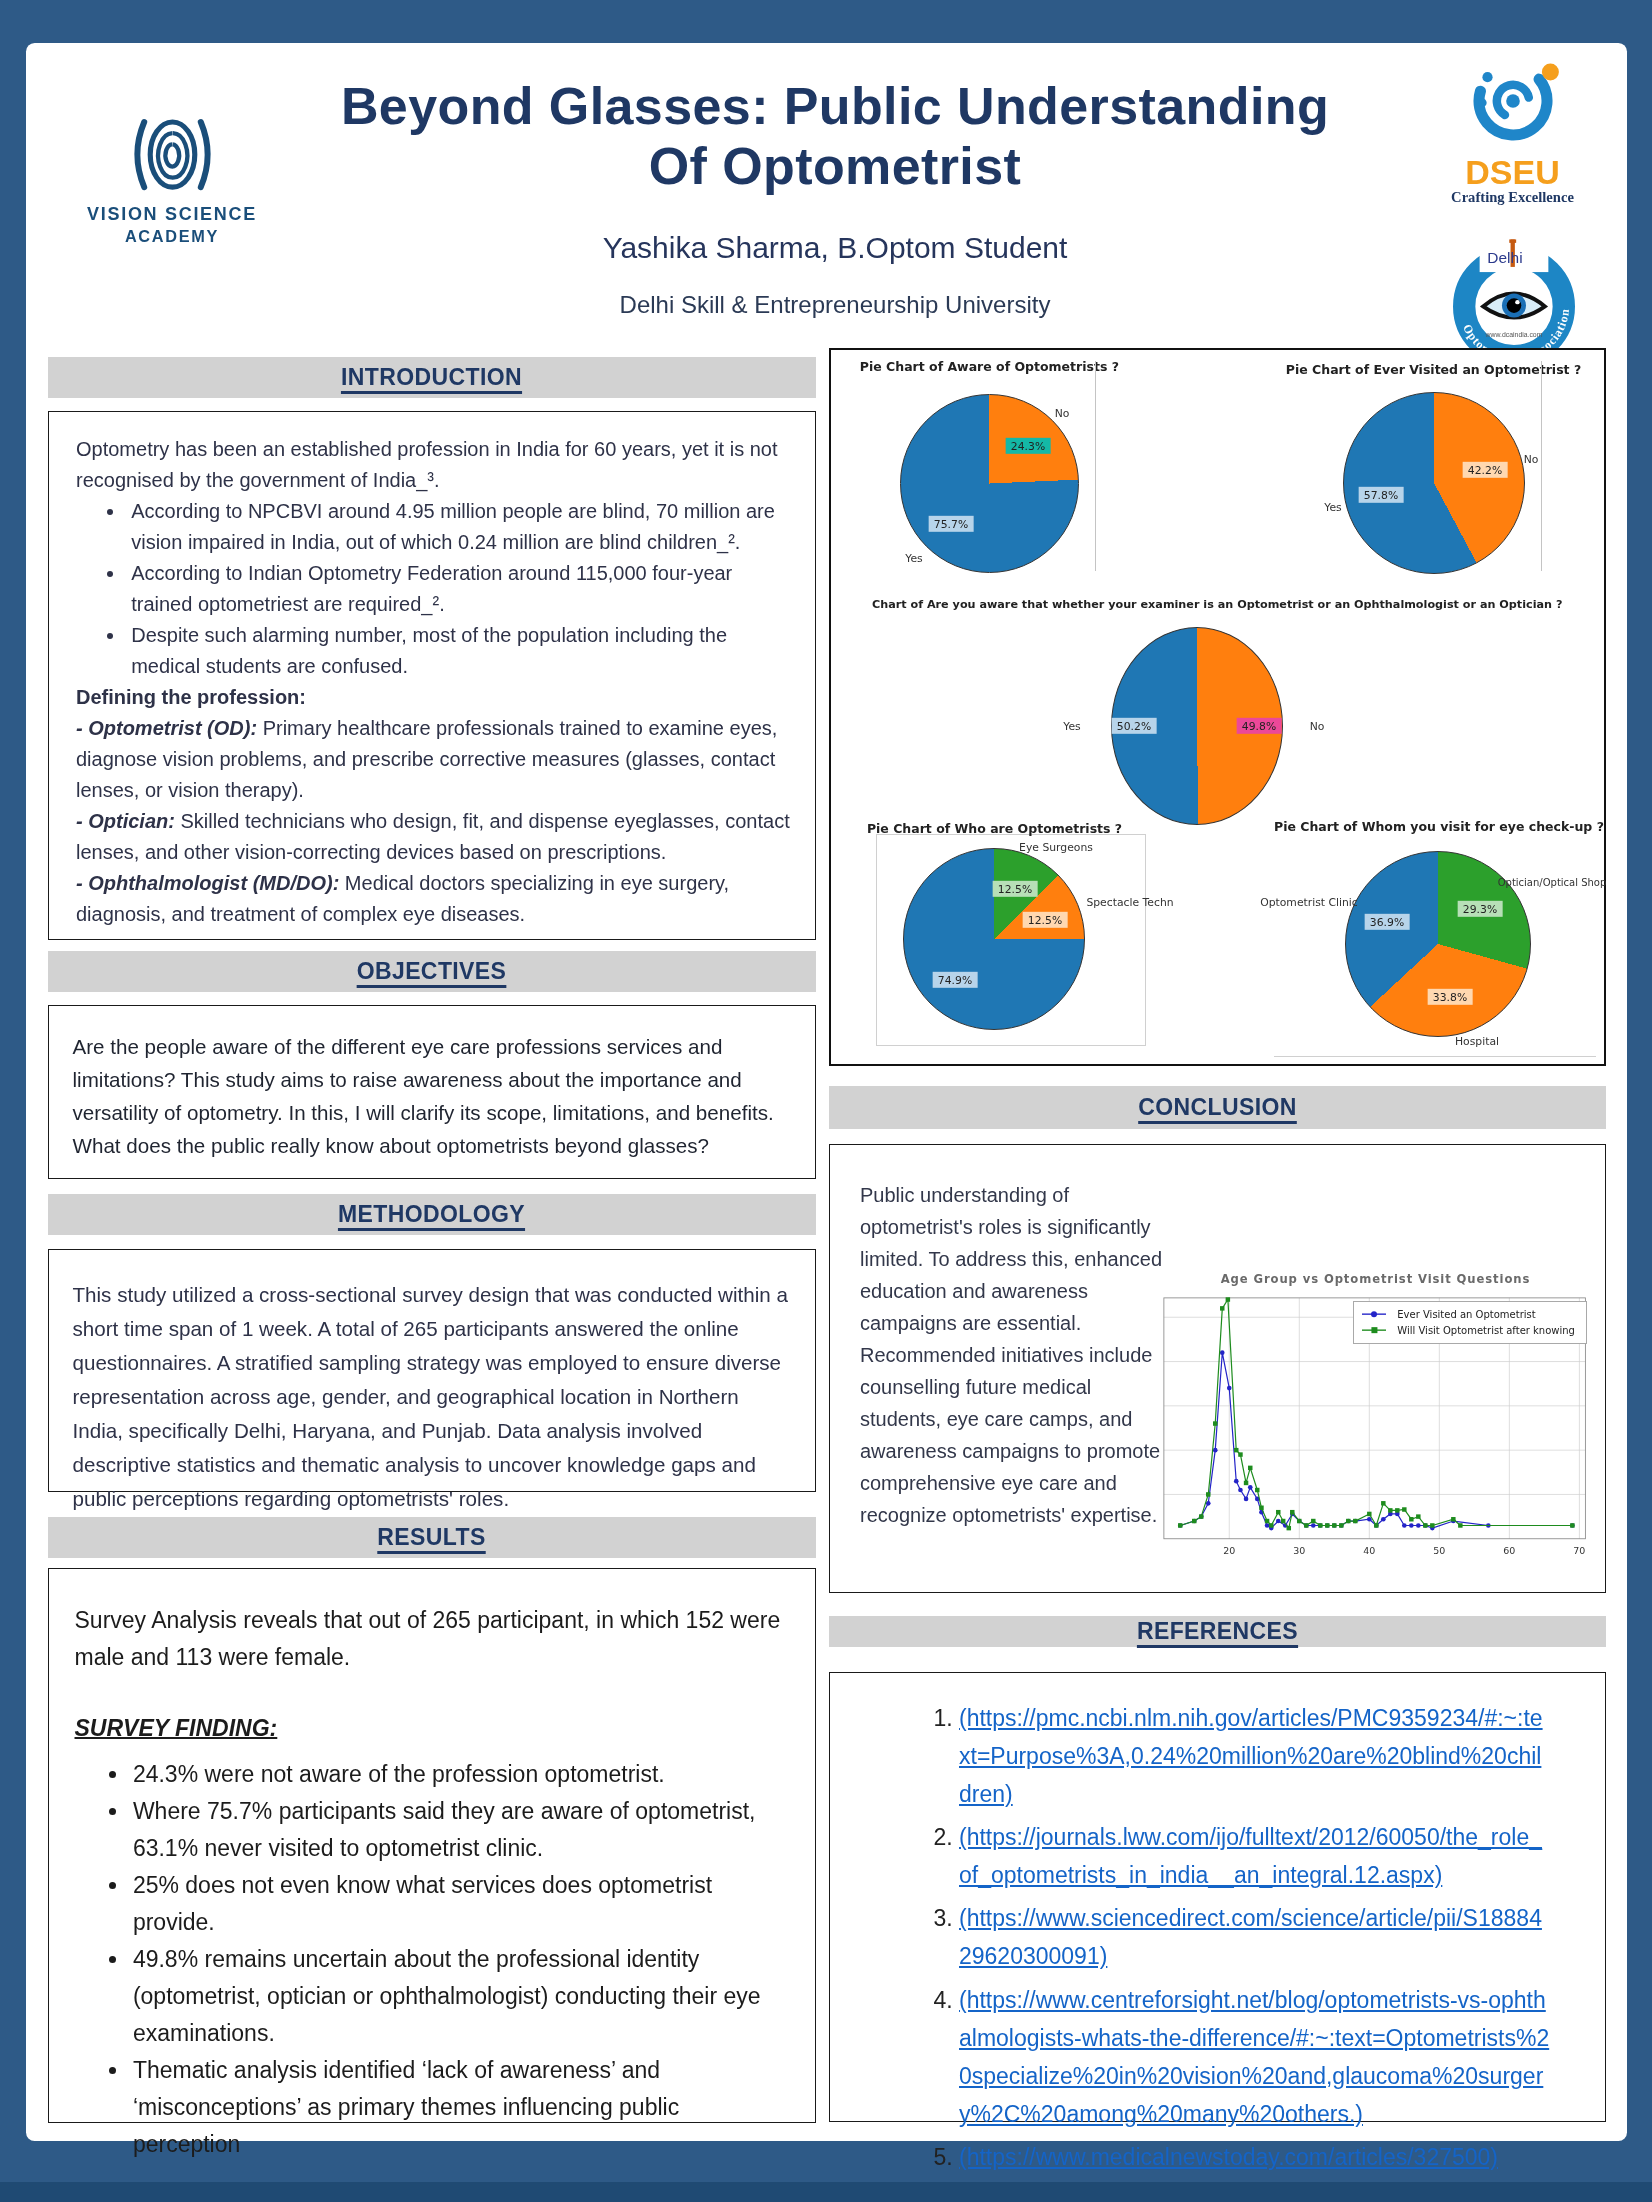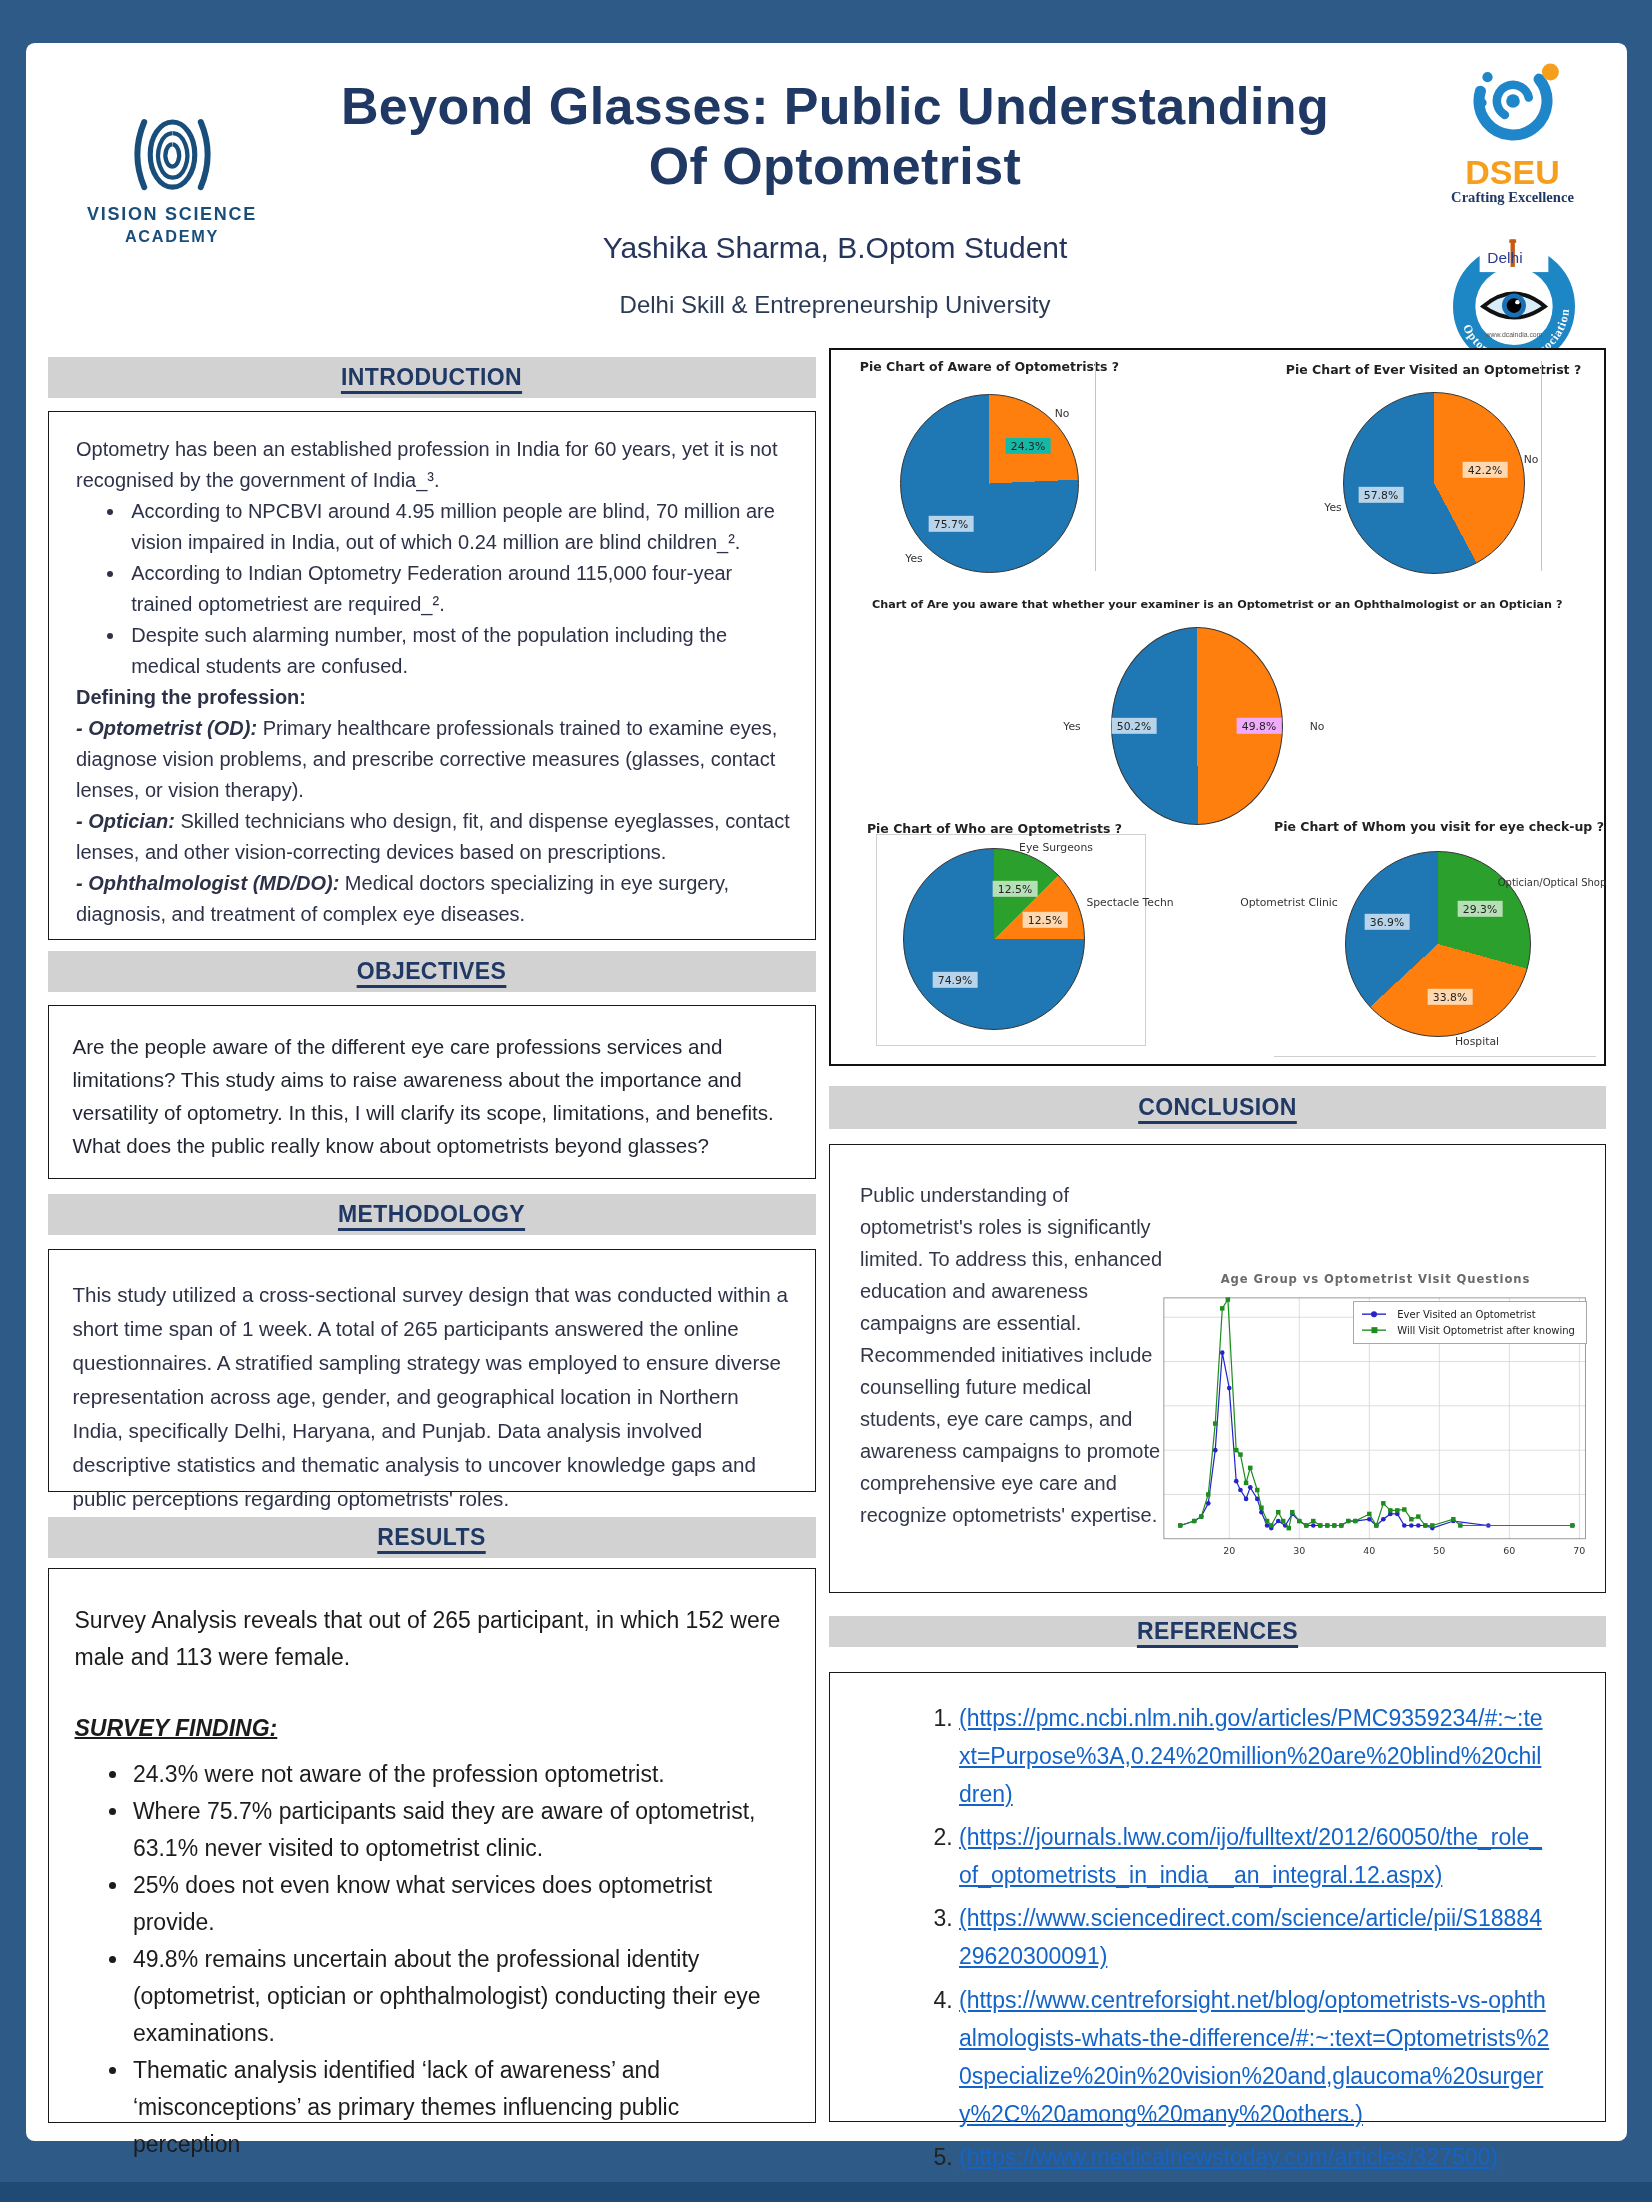--- a/index.html
+++ b/index.html
@@ -187,37 +187,37 @@
       <span class="plab" style="left:700px;top:109px;">No</span>
       <span class="pct" style="left: 654px; top: 120px; background: rgb(255, 216, 176);">42.2%</span>
       <span class="pct" style="left: 550px; top: 145px; background: rgb(183, 212, 234);">57.8%</span>
       <span class="plab" style="left:502px;top:157px;">Yes</span>
       <div class="vline" style="left:710px;top:11.2px;height:210px;"></div>
 
       <div class="pie-title" style="left:41px;top:248px;width:688px;font-size:11.2px;">Chart of Are you aware that whether your examiner is an Optometrist or an Ophthalmologist or an Optician ?</div>
       <div class="pie" style="left: 280px; top: 277px; width: 172px; height: 198px; background: conic-gradient(rgb(255, 127, 14) 0%, rgb(255, 127, 14) 49.8%, rgb(31, 119, 180) 49.8%, rgb(31, 119, 180) 100%);"></div>
       <span class="plab" style="left:241px;top:376px;">Yes</span>
       <span class="pct" style="left: 303px; top: 376px; background: rgb(183, 212, 234);">50.2%</span>
-      <span class="pct" style="left: 428px; top: 376px; background: #f0abfc;">49.8%</span>
+      <span class="pct" style="left: 428px; top: 376px; background: #ec4899;">49.8%</span>
       <span class="plab" style="left:486px;top:376px;">No</span>
 
       <div class="axframe" style="left:45px;top:484px;width:268px;height:210px;"></div>
       <div class="pie-title" style="left:0px;top:471px;width:327px;">Pie Chart of Who are Optometrists ?</div>
       <div class="pie" style="left: 72px; top: 498px; width: 182px; height: 182px; background: conic-gradient(rgb(44, 160, 44) 0%, rgb(44, 160, 44) 12.5%, rgb(255, 127, 14) 12.5%, rgb(255, 127, 14) 25%, rgb(31, 119, 180) 25%, rgb(31, 119, 180) 100%);"></div>
       <span class="plab" style="left:225px;top:497px;">Eye Surgeons</span>
       <span class="pct" style="left: 184px; top: 539px; background: rgb(183, 223, 183);">12.5%</span>
       <span class="plab" style="left:299px;top:552px;">Spectacle Techn</span>
       <span class="pct" style="left: 214px; top: 570px; background: rgb(255, 216, 176);">12.5%</span>
       <span class="pct" style="left: 124px; top: 630px; background: rgb(183, 212, 234);">74.9%</span>
 
       <div class="pie-title" style="left:443px;top:469px;width:327px;">Pie Chart of Whom you visit for eye check-up ?</div>
       <div class="pie" style="left: 514px; top: 501px; width: 186px; height: 186px; background: conic-gradient(rgb(44, 160, 44) 0%, rgb(44, 160, 44) 29.3%, rgb(255, 127, 14) 29.3%, rgb(255, 127, 14) 63.1%, rgb(31, 119, 180) 63.1%, rgb(31, 119, 180) 100%);"></div>
       <span class="plab" style="left:721px;top:532px;font-size:10px;">Optician/Optical Shop</span>
       <span class="pct" style="left: 649px; top: 559px; background: rgb(183, 223, 183);">29.3%</span>
-      <span class="plab" style="left:458px;top:552px;">Optometrist Clinic</span>
+      <span class="plab" style="left:478px;top:552px;">Optometrist Clinic</span>
       <span class="pct" style="left: 556px; top: 572px; background: rgb(183, 212, 234);">36.9%</span>
       <span class="pct" style="left: 619px; top: 647px; background: rgb(255, 216, 176);">33.8%</span>
       <span class="plab" style="left:646px;top:691px;">Hospital</span>
       <div class="hline" style="left:443px;top:706px;width:322px;"></div>
     </div>
 
     <div class="bar c-right" style="top:1043px;height:43px;">
       <span>CONCLUSION</span>
     </div>
     <div class="box c-right con-box">

